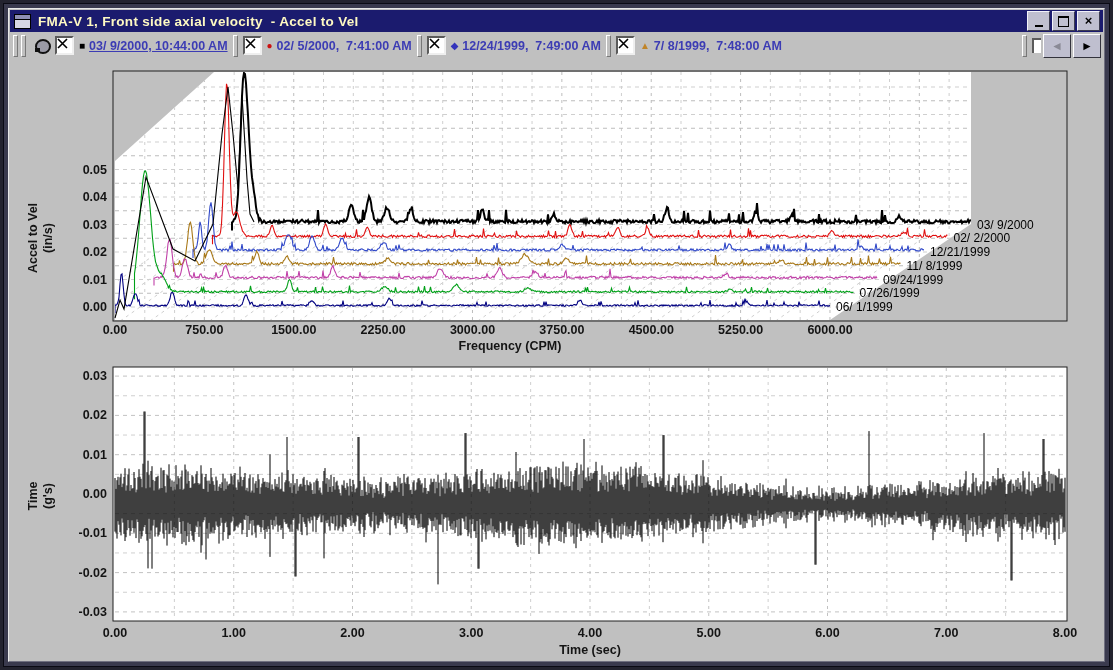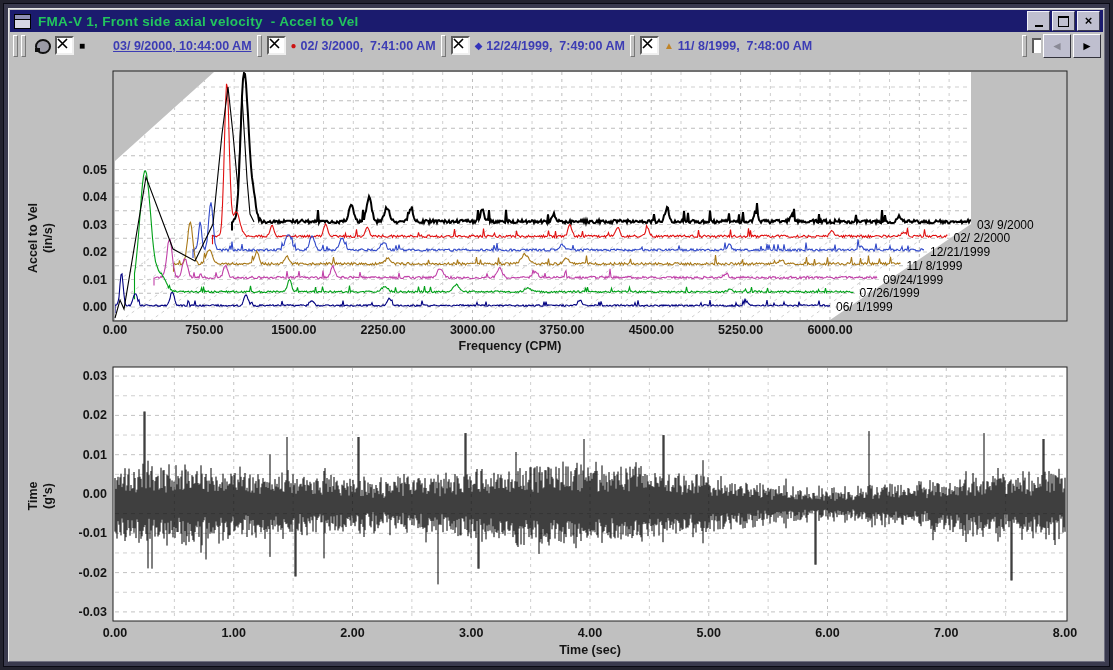--- a/index.html
+++ b/index.html
@@ -8,41 +8,41 @@
     background:#23232f;font-family:"Liberation Sans","DejaVu Sans",sans-serif;
     -webkit-font-smoothing:none;
   }
   #frame{position:absolute;left:3px;top:3px;right:3px;bottom:3px;background:#3a3a4e;border:1px solid #0a0a14;}
   #window{position:absolute;left:4px;top:4px;right:4px;bottom:4px;background:#c0c0c0;
           border-top:1px solid #e8e8e8;border-left:1px solid #e8e8e8;border-right:1px solid #707080;border-bottom:1px solid #707080;}
   
   #titlebar{position:absolute;left:1px;top:1px;right:1px;height:22px;background:#1b1b6e;display:flex;align-items:center;}
   #title-icon{width:15px;height:13px;margin-left:4px;background:#d8d8e4;border:1px solid #000;position:relative;flex:none;}
   #title-icon::before{content:"";position:absolute;left:0;right:0;top:0;height:4px;background:#8f8fb4;border-bottom:1px solid #000;}
-  #title-text{color:#22c55e;font-weight:bold;font-size:13.5px;margin-left:7px;white-space:pre;letter-spacing:.3px;}
+  #title-text{color:#fef9c3;font-weight:bold;font-size:13.5px;margin-left:7px;white-space:pre;letter-spacing:.3px;}
   #win-buttons{margin-left:auto;margin-right:3px;display:flex;gap:2px;}
   .win-btn{width:21px;height:18px;background:#bfbfcf;border-top:1px solid #f2f2fa;border-left:1px solid #f2f2fa;
            border-right:1px solid #3c3c50;border-bottom:1px solid #3c3c50;outline:1px solid #1b1b6e;
            display:flex;align-items:center;justify-content:center;font-size:11px;font-weight:bold;color:#000;position:relative;}
   .glyph-min{width:8px;height:2px;background:#000;margin-top:9px;}
   .glyph-max{width:9px;height:8px;border:1px solid #000;border-top:2px solid #000;}
   .glyph-close{font-size:13px;line-height:10px;font-weight:bold;}
   
   #toolbar{position:absolute;left:1px;top:23px;right:1px;height:27px;background:#c0c0c0;display:flex;align-items:center;}
   .ridge{width:3px;height:20px;margin-left:3px;background:#c0c0c0;border-top:1px solid #fff;border-left:1px solid #fff;border-right:1px solid #777;border-bottom:1px solid #777;flex:none;}
   .sep{display:flex;gap:1px;margin:0 5px;flex:none;}
   #listen{width:15px;height:13px;margin:0 6px 0 8px;position:relative;flex:none;}
   #listen::before{content:"";position:absolute;left:1px;top:0;width:12px;height:11px;border:2px solid #111;border-radius:50%;background:#9a9aa6;}
   #listen::after{content:"";position:absolute;left:1px;bottom:0;width:5px;height:4px;background:#111;}
   .chk{width:15px;height:15px;background:#fff;flex:none;position:relative;
        border-top:2px solid #5a5a5a;border-left:2px solid #5a5a5a;border-right:2px solid #efefef;border-bottom:2px solid #efefef;}
   .chk svg{position:absolute;left:0;top:0;}
   .marker{font-size:10px;margin:0 4px 0 5px;flex:none;line-height:1;}
   .tb-label{font-size:12.5px;font-weight:bold;color:#3c3cb4;white-space:pre;flex:none;cursor:pointer;}
-  .tb-label.underline{text-decoration:underline;margin-left:24px;}
+  .tb-label.underline{text-decoration:underline;}
   #tb-right{position:absolute;right:2px;top:0;height:27px;display:flex;align-items:center;background:#c0c0c0;}
   .nav-btn{width:26px;height:22px;background:#bfbfcf;border-top:1px solid #fff;border-left:1px solid #fff;border-right:1px solid #32323c;border-bottom:1px solid #32323c;
            display:flex;align-items:center;justify-content:center;font-size:12px;margin-left:2px;}
   #chk-clip{overflow:hidden;width:9px;height:15px;flex:none;}
   
   #charts{position:absolute;left:1px;top:50px;right:1px;bottom:1px;background:#c0c0c0;}
   #chart-svg{position:absolute;left:0;top:0;}
   text{font-family:"Liberation Sans","DejaVu Sans",sans-serif;}
   .tick{font-size:12.5px;font-weight:bold;fill:#141414;}
   .axis-title{font-size:12.5px;font-weight:bold;fill:#141414;}
@@ -84,41 +84,41 @@
           <span class="tb-label underline">03/ 9/2000, 10:44:00 AM</span>
           <div class="sep">
             <div class="ridge" style="margin-left:0"></div>
           </div>
           <div class="chk">
             <svg width="11" height="11">
               <path d="M1 1 L10 10 M10 1 L1 10" stroke="#000" stroke-width="1.6"></path>
             </svg>
           </div>
           <span class="marker" style="color: rgb(204, 17, 17);">●</span>
-          <span class="tb-label">02/ 3/2000,  7:41:00 AM</span>
+          <span class="tb-label">02/ 5/2000,  7:41:00 AM</span>
           <div class="sep">
             <div class="ridge" style="margin-left:0"></div>
           </div>
           <div class="chk">
             <svg width="11" height="11">
               <path d="M1 1 L10 10 M10 1 L1 10" stroke="#000" stroke-width="1.6"></path>
             </svg>
           </div>
           <span class="marker" style="color: rgb(51, 51, 187);">◆</span>
           <span class="tb-label">12/24/1999,  7:49:00 AM</span>
           <div class="sep">
             <div class="ridge" style="margin-left:0"></div>
           </div>
           <div class="chk">
             <svg width="11" height="11">
               <path d="M1 1 L10 10 M10 1 L1 10" stroke="#000" stroke-width="1.6"></path>
             </svg>
           </div>
           <span class="marker" style="color: rgb(192, 132, 40);">▲</span>
-          <span class="tb-label">11/ 8/1999,  7:48:00 AM</span>
+          <span class="tb-label">7/ 8/1999,  7:48:00 AM</span>
         </div>
       <div id="tb-right">
         <div class="sep">
             <div class="ridge" style="margin-left:0"></div>
           </div>
         <div id="chk-clip">
             <div class="chk"></div>
           </div>
         <div class="nav-btn">
             <span style="color:#8a8a96">◄</span>

